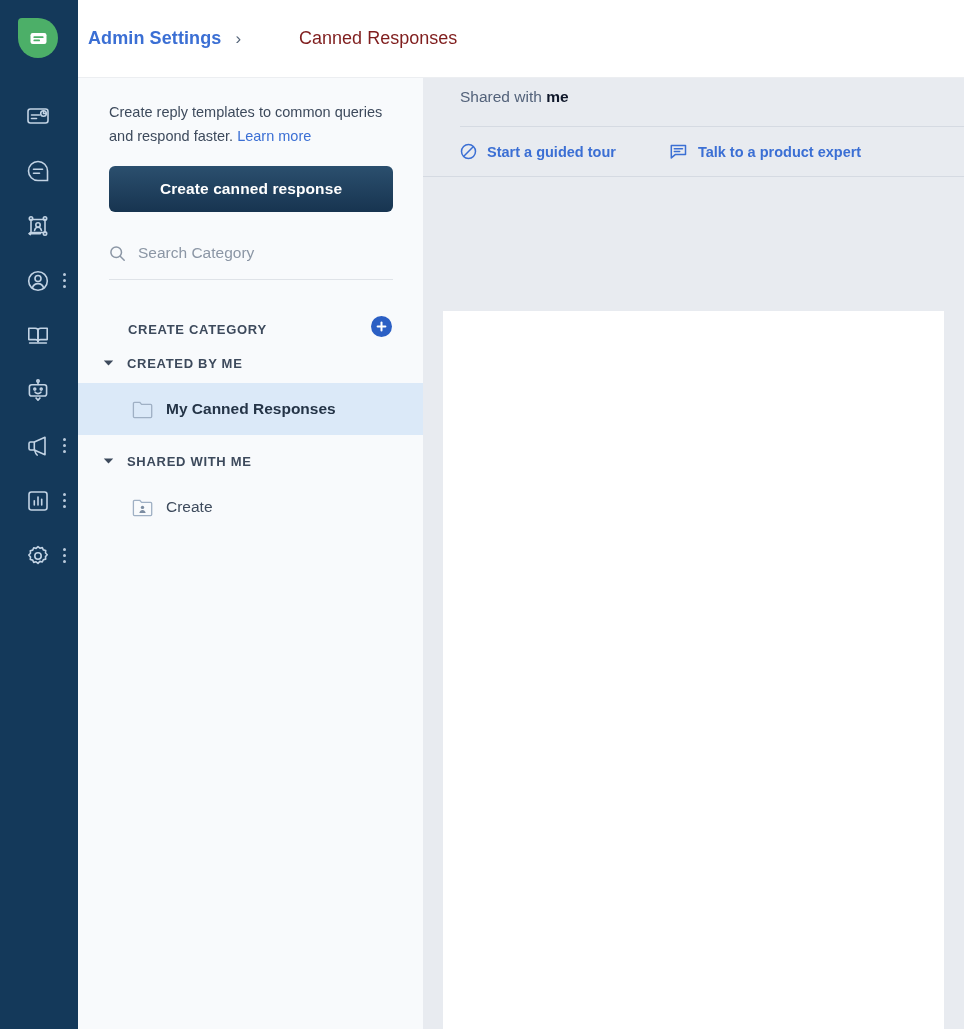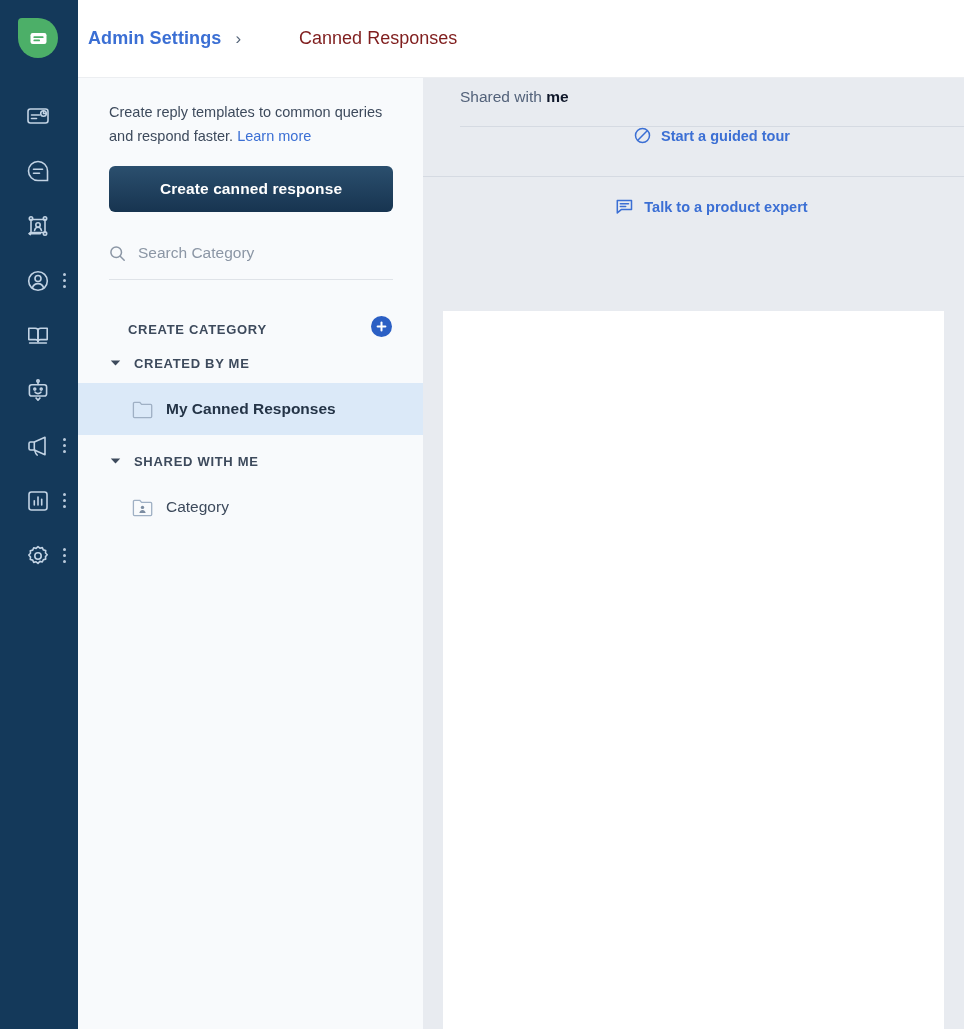--- a/index.html
+++ b/index.html
@@ -106,21 +106,21 @@
   }
   .plus-btn {
     width: 21px; height: 21px; border-radius: 50%;
     background: #2b5fc4; display: flex; align-items: center; justify-content: center;
     cursor: pointer; flex: 0 0 auto;
   }
   .plus-btn svg { display: block; }
 
   .sec-group {
     display: flex; align-items: center; gap: 13px;
-    padding-left: 31px; height: 40px; margin-top: 6px;
+    padding-left: 24px; height: 40px; margin-top: 6px;
     cursor: pointer;
   }
   .caret { width: 12px; height: 12px; display: flex; align-items: center; justify-content: center; }
   .caret svg { display: block; }
 
   .cat-row {
     display: flex; align-items: center; gap: 13px;
     height: 52px; padding-left: 53px;
     cursor: pointer;
   }
@@ -139,21 +139,21 @@
   .title-row { display: flex; align-items: center; gap: 15px; }
   .title-folder { width: 25px; height: 25px; display: flex; align-items: center; justify-content: center; }
   .main-title {
     font-size: 28px; color: #2c3e56; font-weight: 400;
     letter-spacing: .1px; white-space: nowrap;
   }
   .gear-btn { width: 20px; height: 20px; display: flex; align-items: center; justify-content: center; cursor: pointer; margin-left: 3px; }
   .shared-line { margin-top: 12px; font-size: 15.5px; color: #53627a; }
   .shared-line b { color: #0f172a; font-weight: 700; }
   .hr { height: 1px; background: #d5dae2; margin-top: 20px; width: 100%; }
-  .links-row { display: flex; align-items: center; gap: 54px; height: 49px; padding-left: 37px; flex-direction: column; }
+  .links-row { display: flex; align-items: center; gap: 54px; height: 49px; padding-left: 37px; }
   .qlink {
     display: flex; align-items: center; gap: 10px;
     color: #3b6fd4; font-size: 14.5px; font-weight: 700;
     cursor: pointer; white-space: nowrap;
   }
   .qlink svg { display: block; flex: 0 0 auto; }
   .hr2 { height: 1px; background: #d5dae2; width: 100%; }
   .white-card {
     position: absolute; left: 20px; top: 311px;
     width: 501px; height: 718px;
@@ -361,21 +361,21 @@
       </div>
 
       <div class="cat-row">
         <span class="ficon">
           <svg width="21" height="19" viewBox="0 0 21 19" fill="none" stroke="#9fb0c4" stroke-width="1.3">
             <path d="M1.4 16.6V3.4c0-.6.5-1.1 1.1-1.1h5.2l1.9 2.1h9c.6 0 1.1.5 1.1 1.1v11.1c0 .6-.5 1.1-1.1 1.1H2.5c-.6 0-1.1-.5-1.1-1.1z" stroke-linejoin="round"></path>
             <circle cx="10.5" cy="9.4" r="1.7" fill="#7b8ca1" stroke="none"></circle>
             <path d="M7.3 15c.5-2 1.7-3.1 3.2-3.1s2.7 1.1 3.2 3.1z" fill="#7b8ca1" stroke="none"></path>
           </svg>
         </span>
-        <span class="cat-name">Category</span>
+        <span class="cat-name">Create</span>
       </div>
 
     </div>
   </div>
 
   <div class="main">
 
     <div class="main-head">
       <div class="title-row">
         <span class="title-folder">

